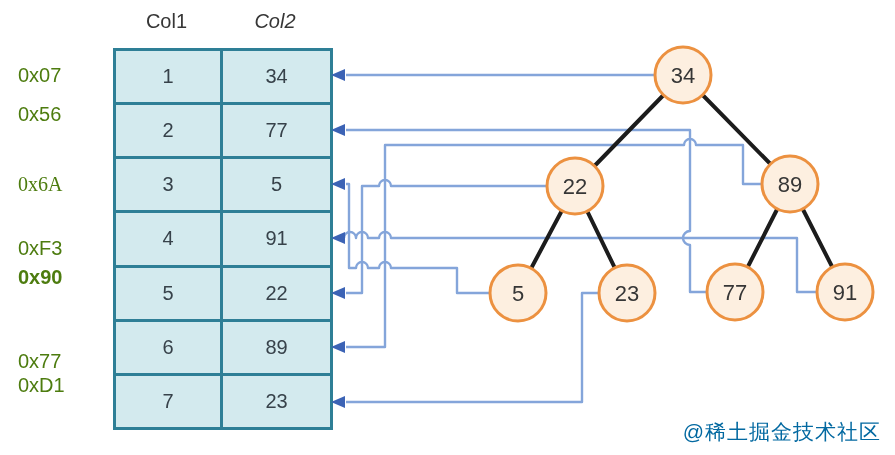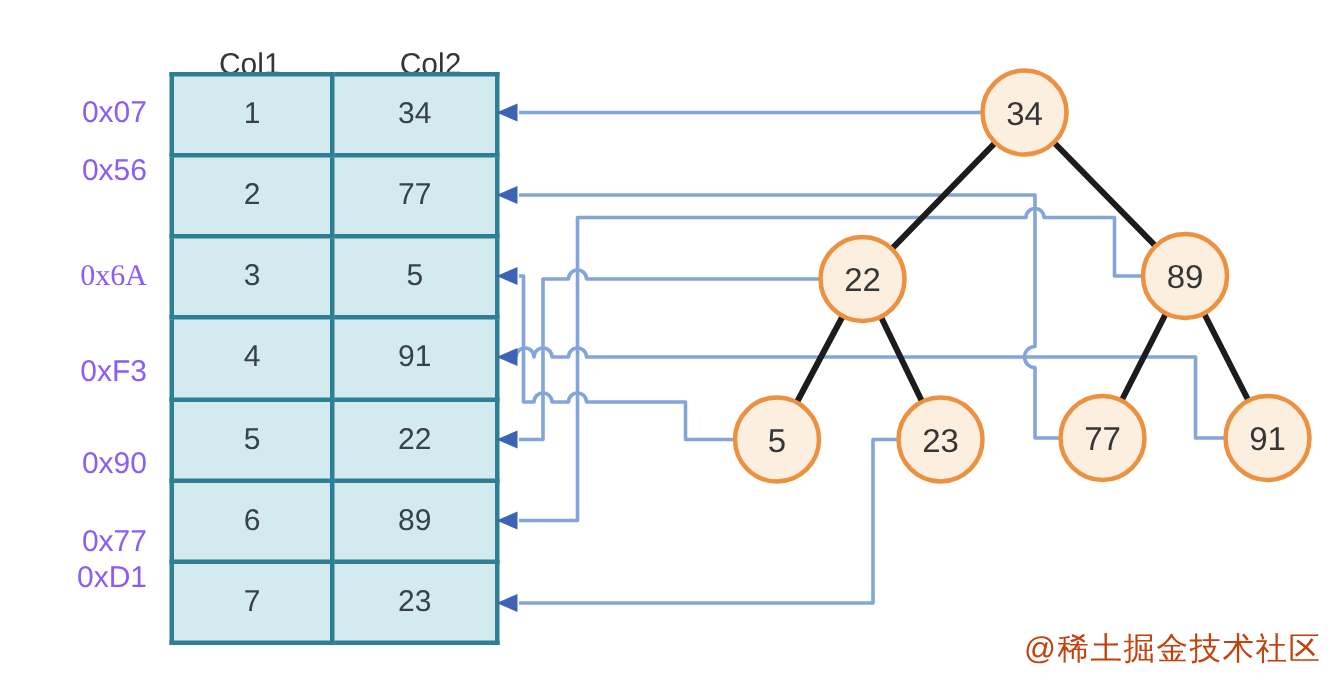--- a/index.html
+++ b/index.html
@@ -2,55 +2,55 @@
 <html><head>
 <meta charset="utf-8">
 <style>
   html,body{margin:0;padding:0;background:#ffffff;}
   #canvas{
     position:relative;width:895px;height:455px;background:#ffffff;overflow:hidden;
     font-family:"Liberation Sans",sans-serif;
   }
   .col-header{
     position:absolute;top:8px;height:26px;line-height:26px;text-align:center;
-    font-size:20px;color:#363636;margin-top:22px;
+    font-size:20px;color:#363636;
   }
   #col1-header{left:113px;width:107px;}
-  #col2-header{left:232px;width:110px;}
+  #col2-header{left:220px;width:110px;font-style:italic;}
   .addr{
     position:absolute;left:18px;width:80px;height:26px;line-height:26px;
-    text-align:right;font-size:20px;color:#8b5cf6;
+    text-align:left;font-size:20px;color:#4d7c0f;
   }
   #memtable{
     position:absolute;left:113px;top:48px;width:217px;height:382px;
     border-collapse:collapse;table-layout:fixed;
   }
   #memtable td{
     border:3px solid #2e7f96;background:#d3eaee;text-align:center;
     vertical-align:middle;font-size:20px;color:#37424a;padding:0;
   }
   #overlay{position:absolute;left:0;top:0;}
   #watermark{
-    position:absolute;right:14px;top:418px;font-size:21px;color:#c2410c;
+    position:absolute;right:14px;top:418px;font-size:21px;color:#0369a1;
     letter-spacing:1px;font-family:"Liberation Sans",sans-serif;
   }
 </style>
 </head>
 <body>
 
 <div id="canvas">
   <div class="col-header" id="col1-header">Col1</div>
   <div class="col-header" id="col2-header">Col2</div>
 
   <div id="addr-labels">
       <div class="addr" style="top: 62px;">0x07</div>
       <div class="addr" style="top: 101px;">0x56</div>
       <div class="addr" style="top: 171px; font-family: Liberation Serif, serif;">0x6A</div>
       <div class="addr" style="top: 235px;">0xF3</div>
-      <div class="addr" style="top: 296px;">0x90</div>
+      <div class="addr" style="top: 264px; font-weight: bold;">0x90</div>
       <div class="addr" style="top: 348px;">0x77</div>
       <div class="addr" style="top: 372px;">0xD1</div>
     </div>
 
   <table id="memtable">
     <colgroup>
         <col style="width:107px">
         <col style="width:110px">
       </colgroup>
     <tbody id="memtable-body">

